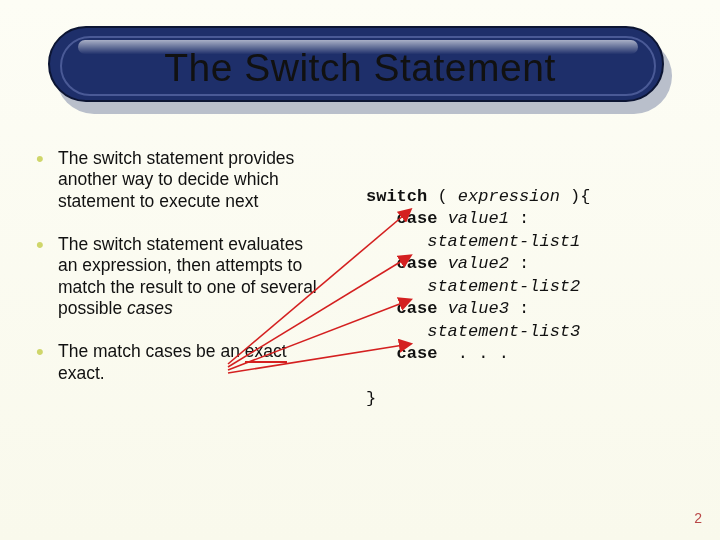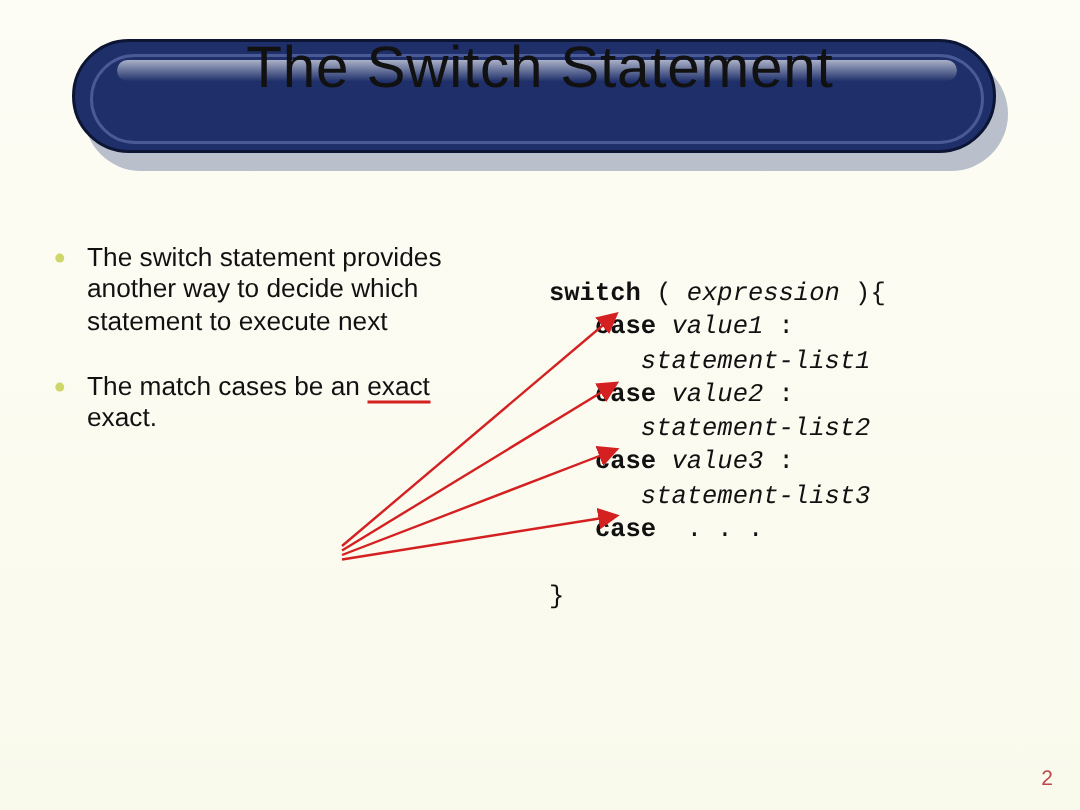--- a/index.html
+++ b/index.html
@@ -48,31 +48,31 @@
     border-radius: 10px;
   }
   .title-text {
     position: absolute;
     left: 0; top: 0;
     width: 720px;
     text-align: center;
     font-size: 39px;
     color: #111;
     font-weight: 400;
-    padding-top: 24px;
+    padding-top: 46px;
     letter-spacing: 0.5px;
   }
   .content {
     position: absolute;
     left: 36px; top: 148px;
     width: 648px; height: 360px;
   }
   .left-col {
     position: absolute;
-    left: 0; top: 13px;
+    left: 0; top: 0;
     width: 290px;
   }
   ul.bullets { list-style: none; }
   ul.bullets > li {
     position: relative;
     padding-left: 22px;
     font-size: 17.5px;
     line-height: 1.22;
     color: #111;
     margin-bottom: 22px;
@@ -125,20 +125,21 @@
     <div class="title-highlight"></div>
   </div>
 </div>
 <div class="title-text">The Switch Statement</div>
 
 <div class="content">
 
   <div class="left-col">
     <ul class="bullets">
       <li><span>The switch statement provides another way to decide which statement to execute next</span></li>
+      <li><span>The switch statement evaluates an expression, then attempts to match the result to one of several possible </span><span style="font-style:italic">cases</span></li>
       <li><span>The match cases be an </span><span class="underline-red">exact</span><span> exact.</span></li>
     </ul>
   </div>
 
   <div class="right-col"><span class="kw">switch</span><span> ( </span><span class="it">expression</span><span> ){</span>
 <span>   </span><span class="kw">case</span> <span class="it">value1</span><span> :</span>
 <span>      </span><span class="it">statement-list1</span>
 <span>   </span><span class="kw">case</span> <span class="it">value2</span><span> :</span>
 <span>      </span><span class="it">statement-list2</span>
 <span>   </span><span class="kw">case</span> <span class="it">value3</span><span> :</span>

